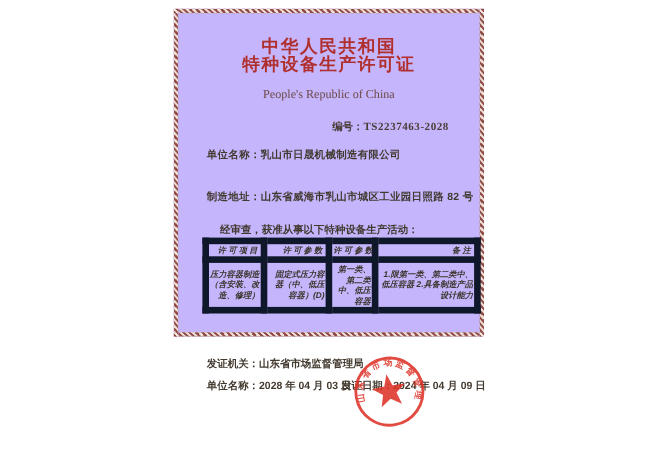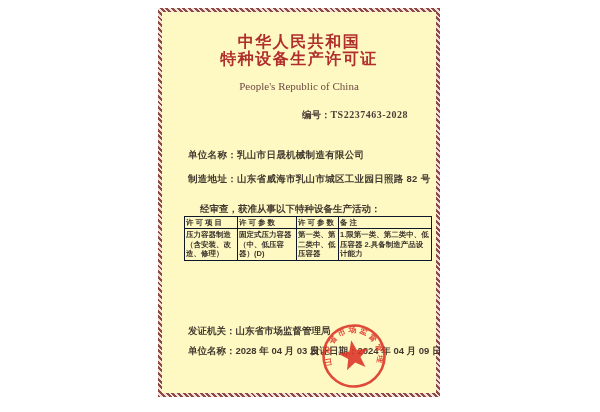--- a/index.html
+++ b/index.html
@@ -8,24 +8,24 @@
     position: relative;
     width: 600px; height: 412px;
     background: #ffffff;
     overflow: hidden;
     font-family: "Liberation Sans", sans-serif;
     color: #3f3731;
   }
   .frame {
     position: absolute;
     left: 158px; top: 8px;
-    width: 282px; height: 389px;
+    width: 282px; height: 298px;
     border: 4px solid #8d4a42;
     border-image: repeating-linear-gradient(45deg, #8d4a42 0 2px, #f1e0dc 2px 4px) 4 round;
-    background: #fef9c3;
+    background: #c4b5fd;
   }
   .abs { position: absolute; white-space: nowrap; }
   .title-cn {
     left: 0; width: 100%; text-align: center;
     font-size: 16px; font-weight: 700; letter-spacing: 1.5px;
     color: #b02f2c;
   }
   .t1 { top: 20px; }
   .t2 { top: 37px; }
   .title-en {
@@ -34,32 +34,32 @@
     font-size: 11px; color: #6d4a45;
   }
   .e1 { top: 55px; }
   .e2 { top: 68px; }
   .serial {
     top: 97px; right: 28px; text-align: right;
     font-size: 9.5px; font-weight: 700; color: #4a3c36;
   }
   .serial-num { font-family: "Liberation Serif", serif; font-size: 10px; letter-spacing: 0.5px; }
   .field { left: 26px; font-size: 9.5px; font-weight: 700; letter-spacing: 0.3px; color: #42392f; }
-  .f-company   { top: 137px; font-family: Liberation Serif, serif; }
+  .f-company   { top: 123px; font-family: Liberation Serif, serif; }
   .f-residence { top: 145px; }
   .f-mfg       { top: 161px; }
   .review { left: 38px; top: 191px; font-size: 9.5px; font-weight: 700; color: #42392f; }
   .lic-table {
     position: absolute; left: 22px; top: 204px; width: 247px;
     border-collapse: collapse; table-layout: fixed;
     font-size: 7.5px; color: #3c342c; line-height: 1.25;
   }
   .lic-table th, .lic-table td {
-    border: 1px solid #0f172a; text-align: left; vertical-align: middle;
-    padding: 1px 1px; overflow: hidden;
+    border: 6px solid #0f172a; text-align: right; vertical-align: middle;
+    padding: 1px 1px; overflow: hidden; font-style: italic;
   }
   .lic-table th { font-weight: 700; letter-spacing: 2px; height: 11px; white-space: nowrap; }
   .lic-table td { height: 29px; font-weight: 600; word-break: break-all; white-space: normal; }
   .footer-line { font-size: 9.5px; font-weight: 700; color: #42392f; }
   .issuer { left: 26px; top: 313px; }
   .valid  { left: 26px; top: 333px; }
   .issued { left: 148px; top: 333px; }
   .seal {
     position: absolute; left: 150px; top: 302px;
     width: 84px; height: 84px;

